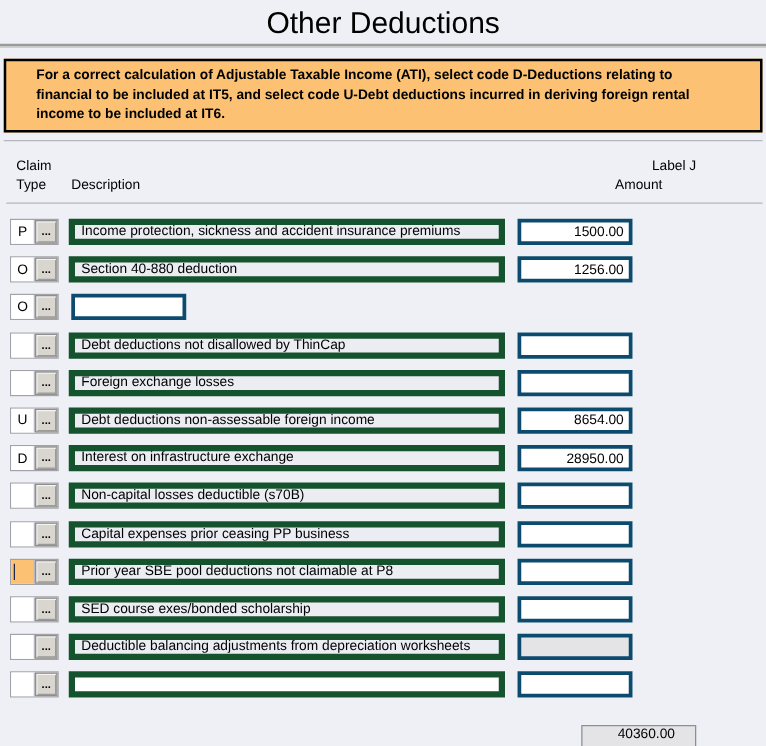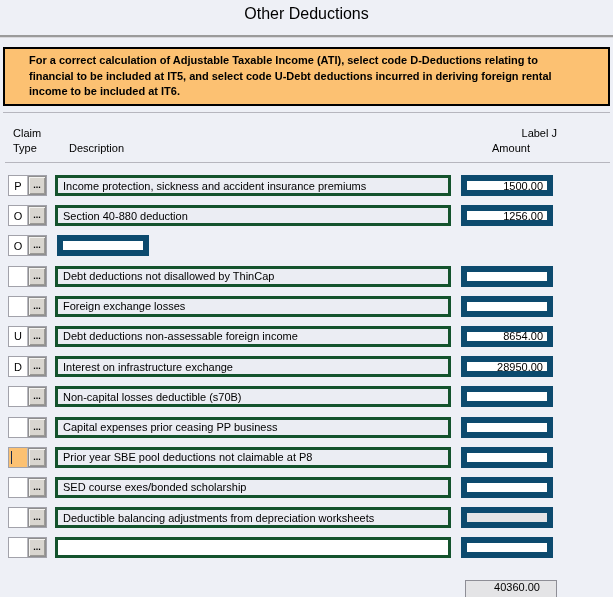--- a/index.html
+++ b/index.html
@@ -7,40 +7,40 @@
   body {
     position: relative;
     background: var(--page-bg, #eef0f6);
     font-family: "Liberation Sans", sans-serif;
     font-size: 11px;
     color: #000;
     overflow: hidden;
   }
   .page-title {
     position: absolute; top: 5px; left: 0; width: 613px;
-    text-align: center; font-size: 16px; font-weight: 400; color: #000;
+    text-align: center; font-size: 24px; font-weight: 400; color: #000;
   }
   .divider-dark {
     position: absolute; top: 35px; left: 0; width: 613px; height: 3px;
     background: #9b9b9b; border-bottom: 1px solid #d8d8dc;
   }
   .notice-box {
     position: absolute; top: 47px; left: 3px; width: 607px; min-height: 57px;
     background: var(--notice-bg, #fcc172);
     border: 2px solid #000;
     padding: 4px 24px;
     font-weight: bold; line-height: 15.5px;
   }
   .divider-light { position: absolute; height: 1px; background: #b6b6be; }
   .divider-under-notice { top: 112px; left: 3px; width: 607px; }
   .divider-under-headers { top: 162px; left: 5px; width: 605px; }
   .col-header { position: absolute; color: #000; }
   .hdr-claim-1 { top: 127px; left: 13px; }
   .hdr-claim-2 { top: 142px; left: 13px; }
-  .hdr-desc    { top: 142px; left: 69px; }
+  .hdr-desc    { top: 142px; left: 57px; }
   .hdr-amt-1   { top: 127px; left: 465px; width: 92px; text-align: right; }
   .hdr-amt-2   { top: 142px; left: 465px; width: 92px; text-align: center; }
 
   .rows-container { position: absolute; top: 175px; left: 8px; }
   .row { display: flex; align-items: flex-start; height: 21px; margin-bottom: 9.2px; }
 
   .claim-group {
     display: flex; width: 39px; height: 21px;
     border: 1px solid #a2a2aa; background: #fff;
   }
@@ -58,29 +58,29 @@
   }
   .ellipsis-btn {
     flex: 1; height: 19px; border: 1px solid #8f8f8f;
     background: #d9d6d0;
     box-shadow: inset 1px 1px 0 #f4f3f1, inset -1px -1px 0 #9c9a96;
     font-family: "Liberation Sans", sans-serif;
     font-size: 9px; font-weight: bold; line-height: 7px;
     text-align: center; padding: 0; cursor: default; color: #000;
   }
   .desc-box {
-    margin-left: 8px; width: 396px; height: 21px;
-    background: #ebedf3; border: 3px solid #14532d;
-    display: flex; align-items: center; padding-left: 5px;
+    margin-left: 8px; width: 349px; height: 21px;
+    background: #ebedf3; border: 5px solid #14532d;
+    display: flex; align-items: flex-end; padding-left: 5px;
     overflow: hidden; white-space: nowrap;
   }
   .desc-box.editable { background: #ffffff; }
   .amount-box {
     margin-left: 10px; width: 92px; height: 21px;
-    background: #ffffff; border: 6px solid #0c4a6e;
+    background: #ffffff; border: 3px solid #0c4a6e;
     display: flex; align-items: center; justify-content: flex-end;
     padding-right: 4px;
   }
   .amount-box.disabled { background: var(--disabled-bg, #e4e4e6); }
 
   .total-row { position: absolute; top: 564px; left: 8px; display: flex; align-items: center; }
   .total-label { width: 447px; text-align: right; font-weight: bold; font-size: 12px; margin-top: 40px; }
   .total-box {
     margin-left: 10px; width: 92px; height: 22px;
     background: var(--disabled-bg, #e4e4e6); border: 1px solid #8e8e96;

